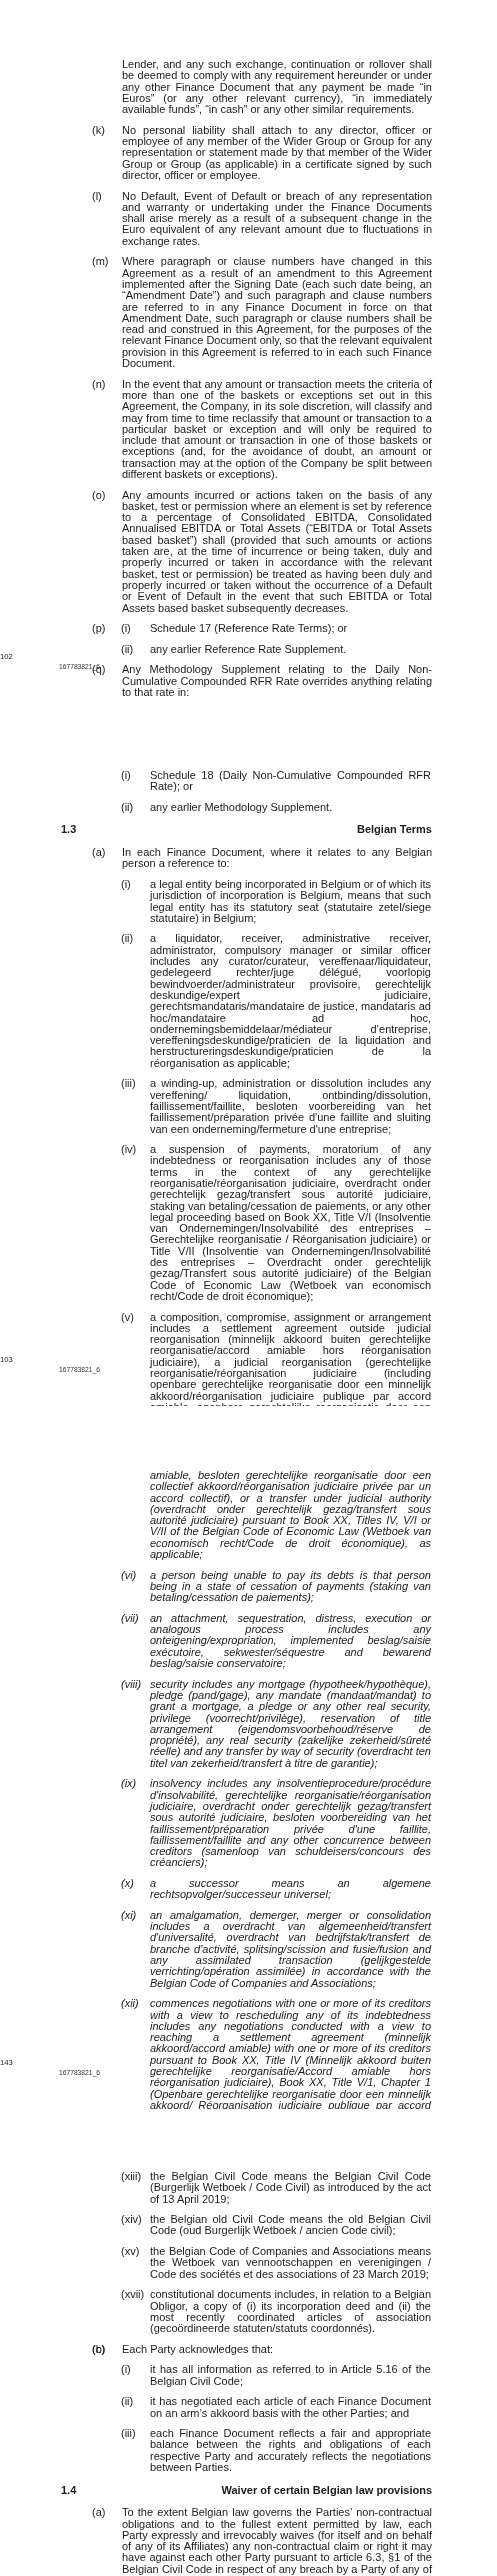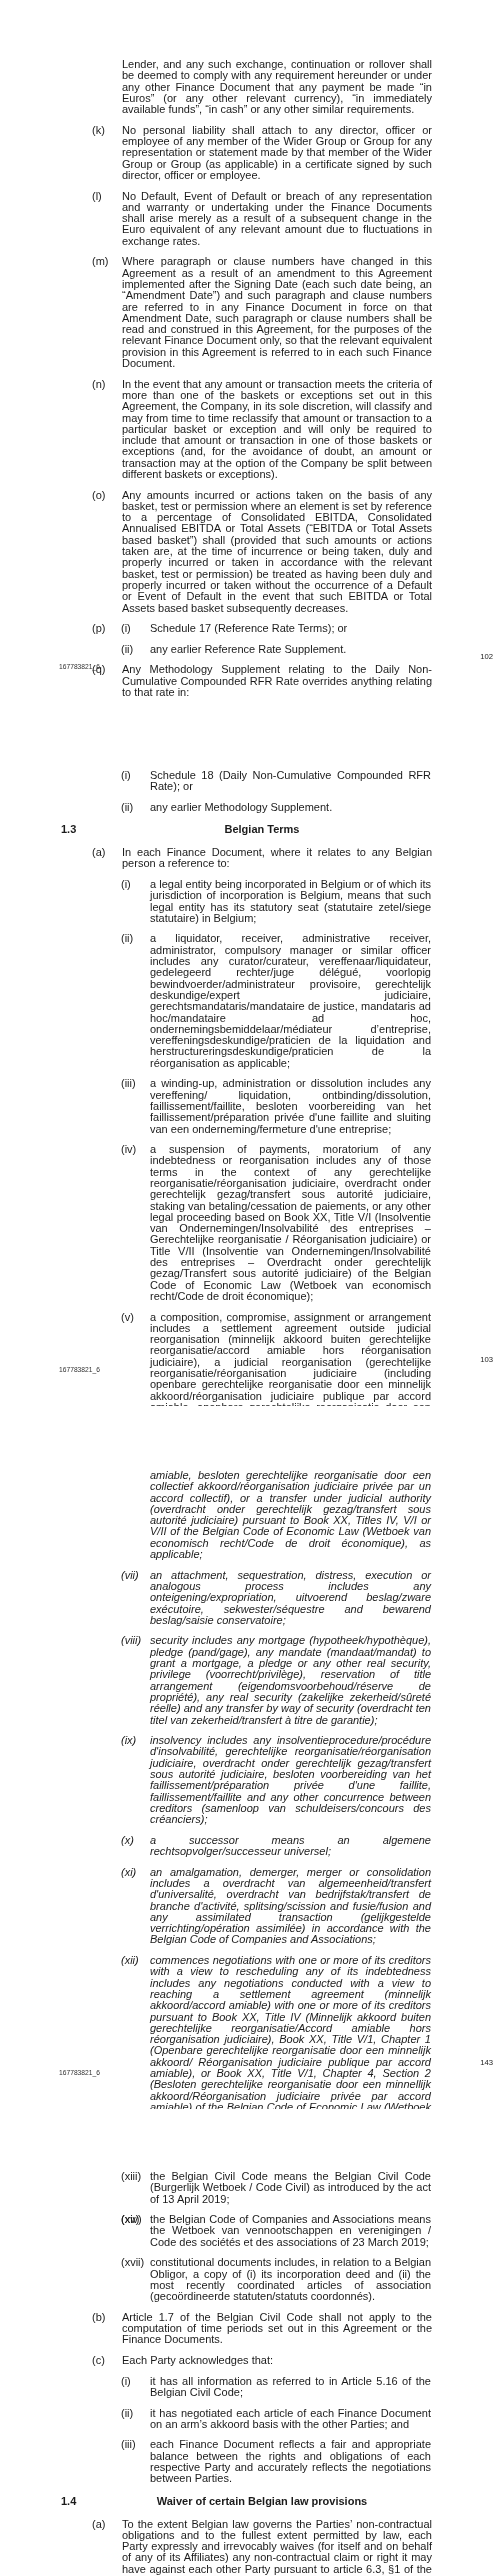--- a/index.html
+++ b/index.html
@@ -8,27 +8,27 @@
   .page{position:relative;width:497px;height:703px;background:#ffffff;overflow:hidden;}
   .content{position:absolute;top:0;left:0;right:0;}
   .page:nth-child(1) .content{padding-top:59px;}
   .page:nth-child(2) .content{padding-top:67px;}
   .page:nth-child(3) .content{padding-top:64px;font-style:italic;}
   .page:nth-child(4) .content{padding-top:62px;}
   .blk{position:relative;font-size:11px;line-height:11.3px;color:#1b1b1b;
        text-align:justify;margin:0 0 9.3px 0;overflow-wrap:break-word;}
   .l1,.cont1{margin-left:122px;width:310px;}
   .l2,.cont2{margin-left:150px;width:281px;}
-  .section{margin-left:92px;width:340px;font-weight:bold;text-align:center;
+  .section{margin-left:92px;width:340px;font-weight:bold;text-align:right;
            margin-top:11.3px;margin-bottom:11.3px;}
   .lab{position:absolute;top:0;white-space:nowrap;}
   .l1 > .lab{left:-30px;}
   .l2 > .lab{left:-29px;}
   .section > .lab{left:-31px;}
-  .pagenum{position:absolute;top:652px;left:0;width:493px;text-align:right;
+  .pagenum{position:absolute;top:652px;left:0;width:493px;text-align:left;
            font-size:7.7px;color:#222;}
   .docid{position:absolute;top:663px;left:59px;font-size:6.7px;color:#303030;}
   .page:nth-child(4) .pagenum{top:685px;}
   .page:nth-child(4) .docid{top:696px;}
 </style>
 </head>
 <body>
 
 <div id="doc">
     <div class="page">
@@ -58,37 +58,38 @@
         <div class="blk l2"><span class="lab">(iii)</span><span>a winding-up, administration or dissolution includes any vereffening/ liquidation, ontbinding/dissolution, faillissement/faillite, besloten voorbereiding van het faillissement/préparation privée d'une faillite and sluiting van een onderneming/fermeture d'une entreprise;</span></div>
         <div class="blk l2"><span class="lab">(iv)</span><span>a suspension of payments, moratorium of any indebtedness or reorganisation includes any of those terms in the context of any gerechtelijke reorganisatie/réorganisation judiciaire, overdracht onder gerechtelijk gezag/transfert sous autorité judiciaire, staking van betaling/cessation de paiements, or any other legal proceeding based on Book XX, Title V/I (Insolventie van Ondernemingen/Insolvabilité des entreprises – Gerechtelijke reorganisatie / Réorganisation judiciaire) or Title V/II (Insolventie van Ondernemingen/Insolvabilité des entreprises – Overdracht onder gerechtelijk gezag/Transfert sous autorité judiciaire) of the Belgian Code of Economic Law (Wetboek van economisch recht/Code de droit économique);</span></div>
         <div class="blk l2"><span class="lab">(v)</span><span>a composition, compromise, assignment or arrangement includes a settlement agreement outside judicial reorganisation (minnelijk akkoord buiten gerechtelijke reorganisatie/accord amiable hors réorganisation judiciaire), a judicial reorganisation (gerechtelijke reorganisatie/réorganisation judiciaire (including openbare gerechtelijke reorganisatie door een minnelijk akkoord/réorganisation judiciaire publique par accord amiable, openbare gerechtelijke reorganisatie door een collectief akkoord/réorganisation judiciaire publique par un accord collectif, besloten gerechtelijke reorganisatie door een minnelijk akkoord/réorganisation judiciaire privée par accord</span></div>
       </div>
       <div class="pagenum">103</div>
       <div class="docid">167783821_6</div>
     </div>
     <div class="page">
       <div class="content">
         <div class="blk cont2"><span>amiable, besloten gerechtelijke reorganisatie door een collectief akkoord/réorganisation judiciaire privée par un accord collectif), or a transfer under judicial authority (overdracht onder gerechtelijk gezag/transfert sous autorité judiciaire) pursuant to Book XX, Titles IV, V/I or V/II of the Belgian Code of Economic Law (Wetboek van economisch recht/Code de droit économique), as applicable;</span></div>
-        <div class="blk l2"><span class="lab">(vii)</span><span>an attachment, sequestration, distress, execution or analogous process includes any onteigening/expropriation, uitvoerend beslag/zware exécutoire, sekwester/séquestre and bewarend beslag/saisie conservatoire;</span></div>
+        <div class="blk l2"><span class="lab">(vi)</span><span>a person being unable to pay its debts is that person being in a state of cessation of payments (staking van betaling/cessation de paiements);</span></div>
+        <div class="blk l2"><span class="lab">(vii)</span><span>an attachment, sequestration, distress, execution or analogous process includes any onteigening/expropriation, implemented beslag/saisie exécutoire, sekwester/séquestre and bewarend beslag/saisie conservatoire;</span></div>
         <div class="blk l2"><span class="lab">(viii)</span><span>security includes any mortgage (hypotheek/hypothèque), pledge (pand/gage), any mandate (mandaat/mandat) to grant a mortgage, a pledge or any other real security, privilege (voorrecht/privilège), reservation of title arrangement (eigendomsvoorbehoud/réserve de propriété), any real security (zakelijke zekerheid/sûreté réelle) and any transfer by way of security (overdracht ten titel van zekerheid/transfert à titre de garantie);</span></div>
         <div class="blk l2"><span class="lab">(ix)</span><span>insolvency includes any insolventieprocedure/procédure d'insolvabilité, gerechtelijke reorganisatie/réorganisation judiciaire, overdracht onder gerechtelijk gezag/transfert sous autorité judiciaire, besloten voorbereiding van het faillissement/préparation privée d'une faillite, faillissement/faillite and any other concurrence between creditors (samenloop van schuldeisers/concours des créanciers);</span></div>
         <div class="blk l2"><span class="lab">(x)</span><span>a successor means an algemene rechtsopvolger/successeur universel;</span></div>
         <div class="blk l2"><span class="lab">(xi)</span><span>an amalgamation, demerger, merger or consolidation includes a overdracht van algemeenheid/transfert d'universalité, overdracht van bedrijfstak/transfert de branche d'activité, splitsing/scission and fusie/fusion and any assimilated transaction (gelijkgestelde verrichting/opération assimilée) in accordance with the Belgian Code of Companies and Associations;</span></div>
         <div class="blk l2"><span class="lab">(xii)</span><span>commences negotiations with one or more of its creditors with a view to rescheduling any of its indebtedness includes any negotiations conducted with a view to reaching a settlement agreement (minnelijk akkoord/accord amiable) with one or more of its creditors pursuant to Book XX, Title IV (Minnelijk akkoord buiten gerechtelijke reorganisatie/Accord amiable hors réorganisation judiciaire), Book XX, Title V/1, Chapter 1 (Openbare gerechtelijke reorganisatie door een minnelijk akkoord/ Réorganisation judiciaire publique par accord amiable), or Book XX, Title V/1, Chapter 4, Section 2 (Besloten gerechtelijke reorganisatie door een minnellijk akkoord/Réorganisation judiciaire privée par accord amiable) of the Belgian Code of Economic Law (Wetboek van economisch recht/Code de droit économique);</span></div>
       </div>
       <div class="pagenum">143</div>
       <div class="docid">167783821_6</div>
     </div>
     <div class="page">
       <div class="content">
         <div class="blk l2"><span class="lab">(xiii)</span><span>the Belgian Civil Code means the Belgian Civil Code (Burgerlijk Wetboek / Code Civil) as introduced by the act of 13 April 2019;</span></div>
-        <div class="blk l2"><span class="lab">(xiv)</span></div>
+        <div class="blk l2"><span class="lab">(xiv)</span><span>the Belgian old Civil Code means the old Belgian Civil Code (oud Burgerlijk Wetboek / ancien Code civil);</span></div>
         <div class="blk l2"><span class="lab">(xv)</span><span>the Belgian Code of Companies and Associations means the Wetboek van vennootschappen en verenigingen / Code des sociétés et des associations of 23 March 2019;</span></div>
         <div class="blk l2"><span class="lab">(xvii)</span><span>constitutional documents includes, in relation to a Belgian Obligor, a copy of (i) its incorporation deed and (ii) the most recently coordinated articles of association (gecoördineerde statuten/statuts coordonnés).</span></div>
-        <div class="blk l1"><span class="lab">(b)</span><span>Article 1.7 of the Belgian Civil Code shall not apply to the computation of time periods set out in this Agreement or the Finance Documents.</span></div>
+        <div class="blk l1"><span class="lab">(b)</span></div>
         <div class="blk l1"><span class="lab">(c)</span><span>Each Party acknowledges that:</span></div>
         <div class="blk l2"><span class="lab">(i)</span><span>it has all information as referred to in Article 5.16 of the Belgian Civil Code;</span></div>
         <div class="blk l2"><span class="lab">(ii)</span><span>it has negotiated each article of each Finance Document on an arm’s akkoord basis with the other Parties; and</span></div>
         <div class="blk l2"><span class="lab">(iii)</span><span>each Finance Document reflects a fair and appropriate balance between the rights and obligations of each respective Party and accurately reflects the negotiations between Parties.</span></div>
         <div class="blk section"><span class="lab">1.4</span><span>Waiver of certain Belgian law provisions</span></div>
         <div class="blk l1"><span class="lab">(a)</span><span>To the extent Belgian law governs the Parties’ non-contractual obligations and to the fullest extent permitted by law, each Party expressly and irrevocably waives (for itself and on behalf of any of its Affiliates) any non-contractual claim or right it may have against each other Party pursuant to article 6.3, §1 of the Belgian Civil Code in respect of any breach by a Party of any of its obligations under the Finance Documents.</span></div>
       </div>
     </div>
   </div>
 

